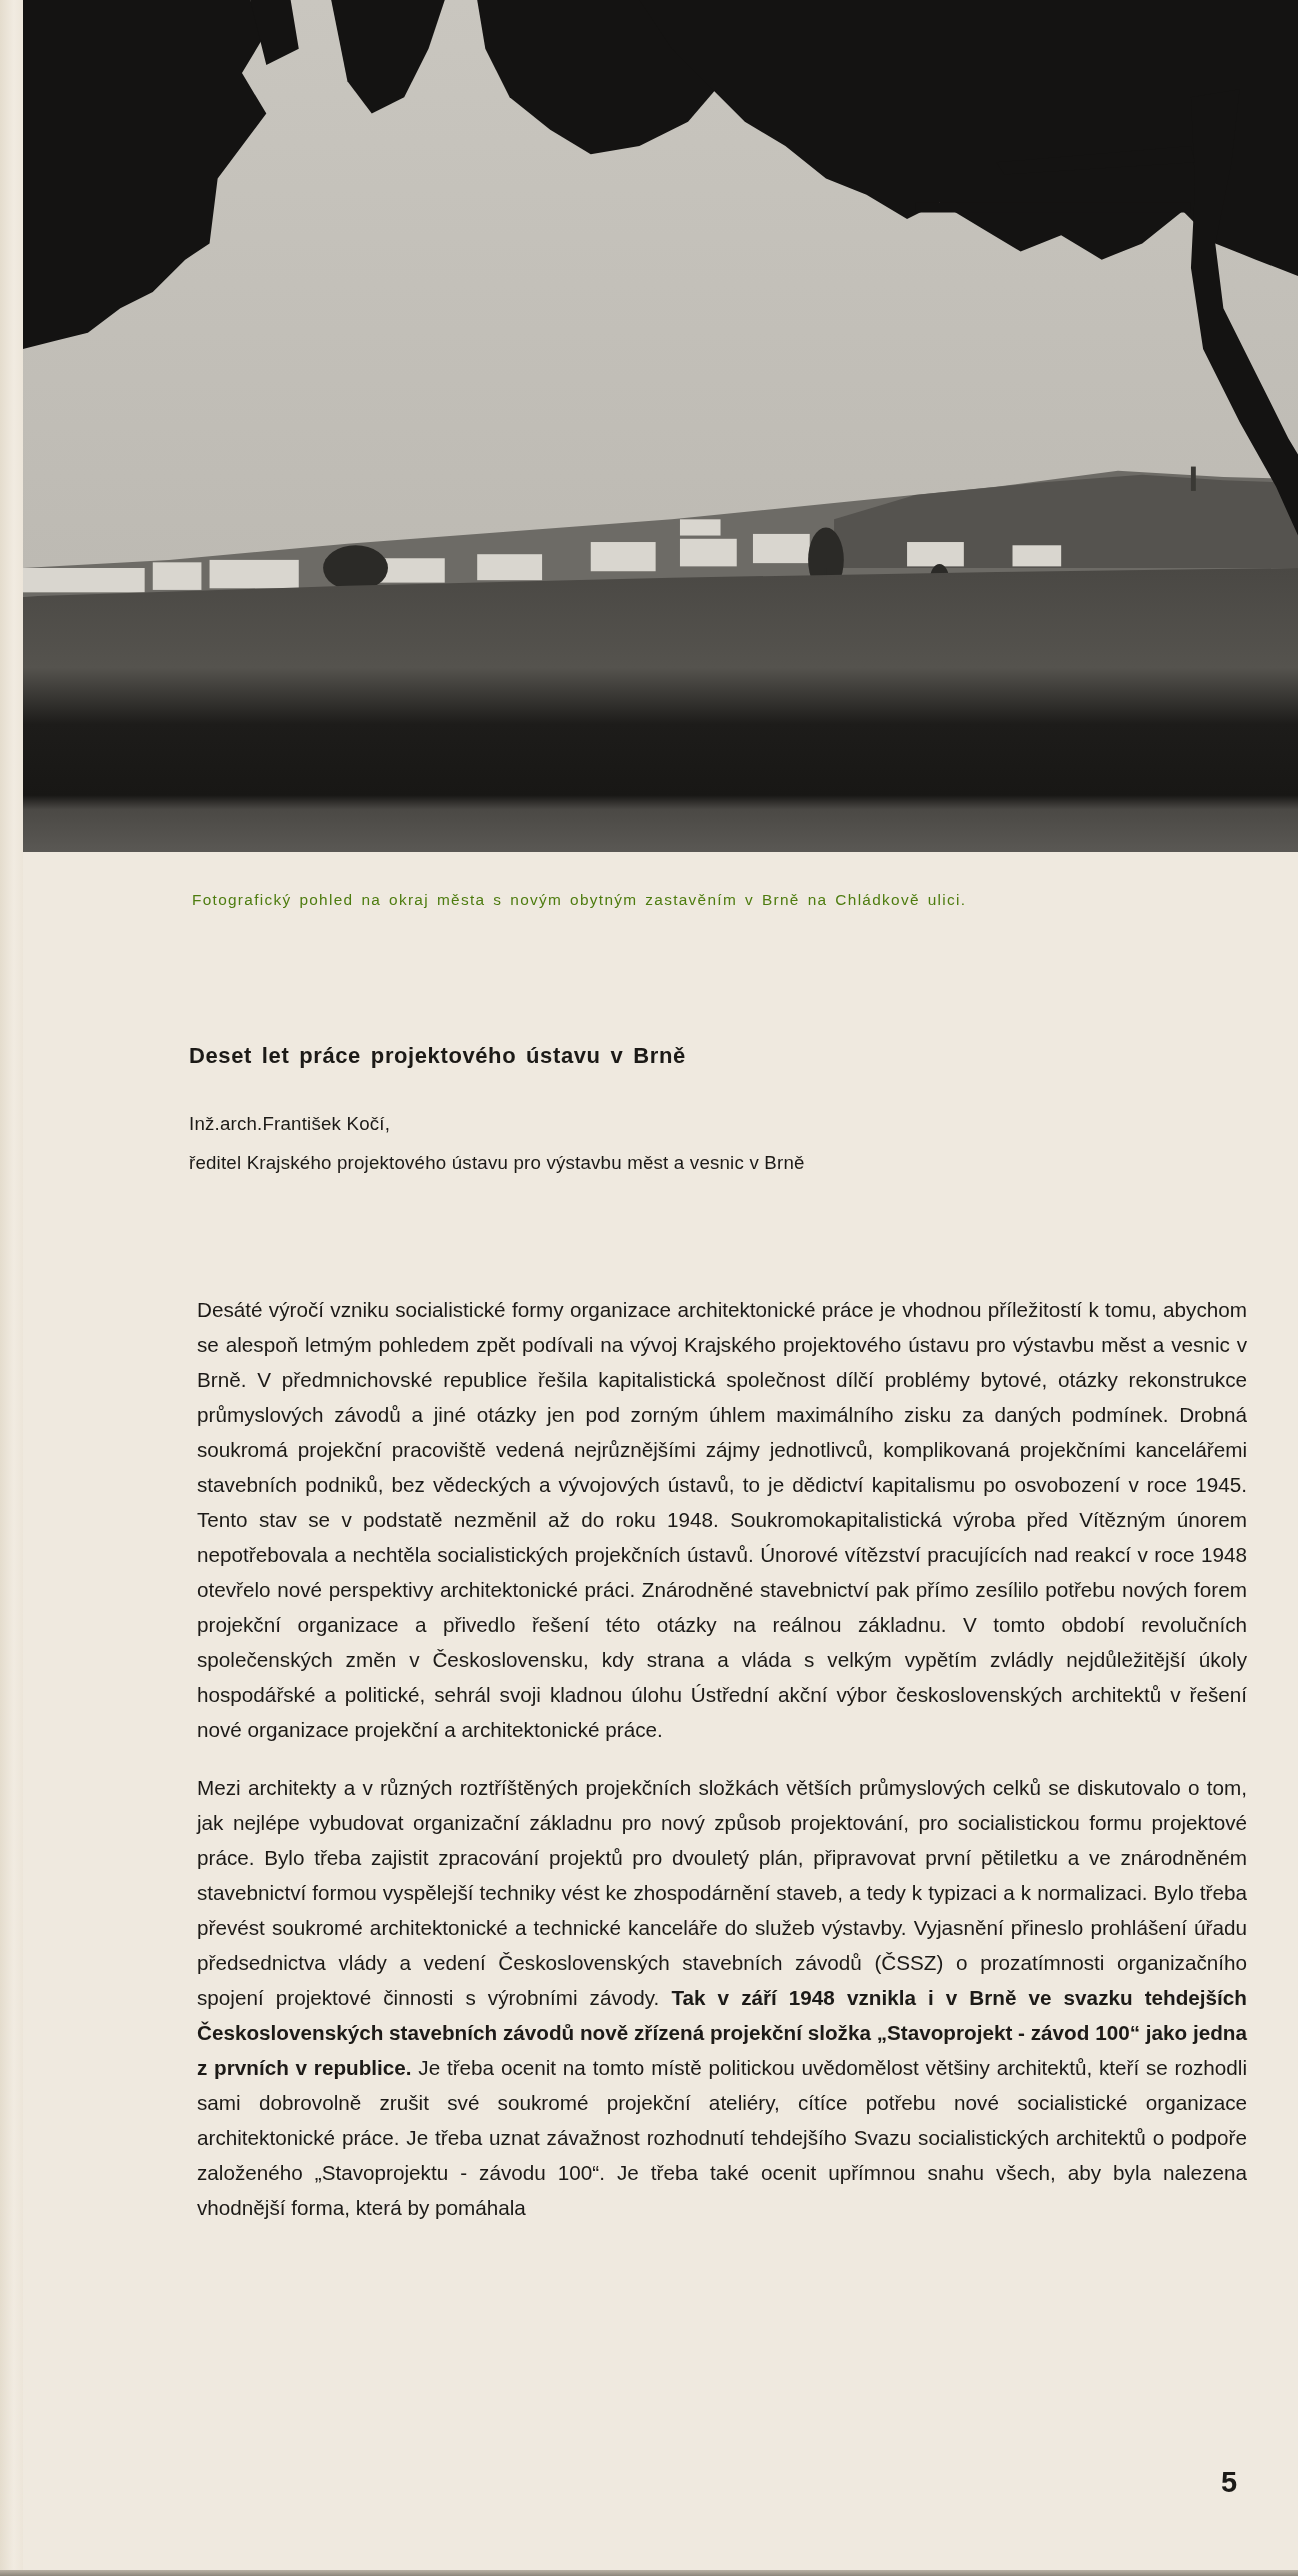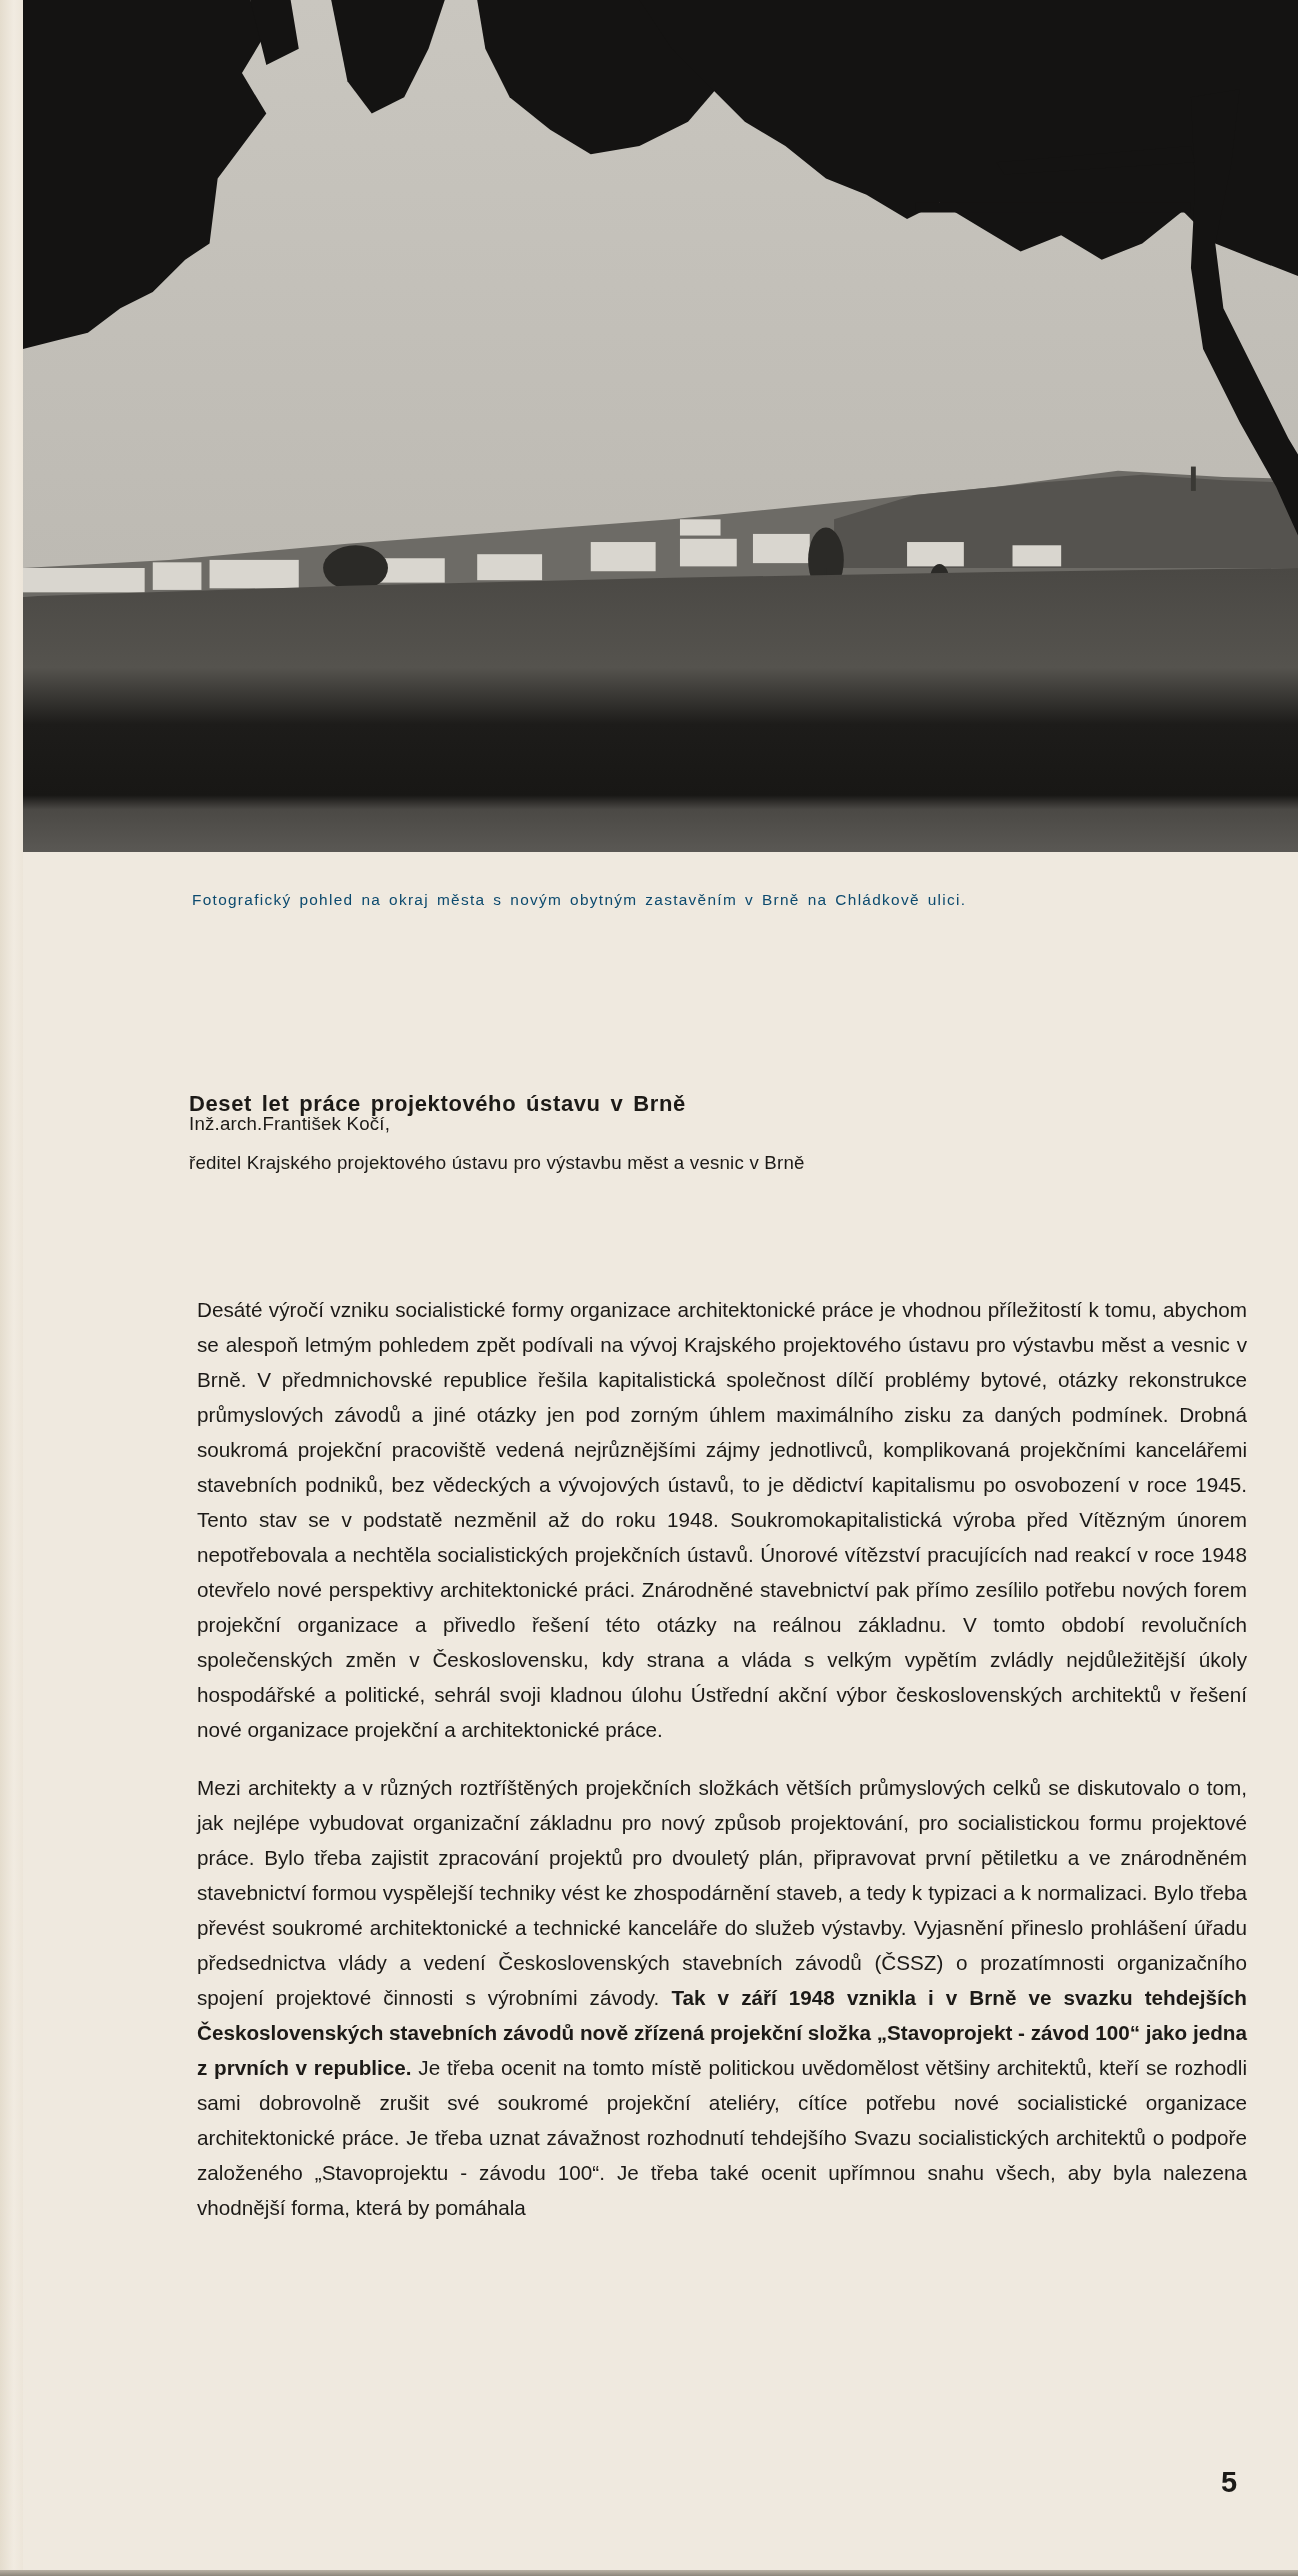--- a/index.html
+++ b/index.html
@@ -14,25 +14,25 @@
     background: linear-gradient(90deg, #e4dccd 0%, #f1ebe1 60%, #ece5d9 100%);
   }
   .photo {
     position: absolute; left: 23px; top: 0; width: 1275px; height: 852px;
     overflow: hidden; background: #bdbab3;
   }
   .photo svg { display: block; width: 100%; height: 100%; }
   .caption {
     position: absolute; left: 192px; top: 891px; width: 1055px;
     font-size: 15.4px; letter-spacing: 1.3px; word-spacing: 2.4px;
-    color: #0c4a6e;
+    color: #4d7c0f;
   }
   .title {
     position: absolute; left: 189px; top: 1043px;
-    font-size: 22px; font-weight: bold; letter-spacing: 0.6px; word-spacing: 3.2px; margin-top: 48px;
+    font-size: 22px; font-weight: bold; letter-spacing: 0.6px; word-spacing: 3.2px;
   }
   .author {
     position: absolute; left: 189px; width: 1055px;
     font-size: 18.7px; letter-spacing: 0.2px;
   }
   .author.l1 { top: 1113px; }
   .author.l2 { top: 1152px; }
   .body-text {
     position: absolute; left: 189px; top: 1292px; width: 1058px;
     font-size: 20.7px; line-height: 35px; text-align: justify;

